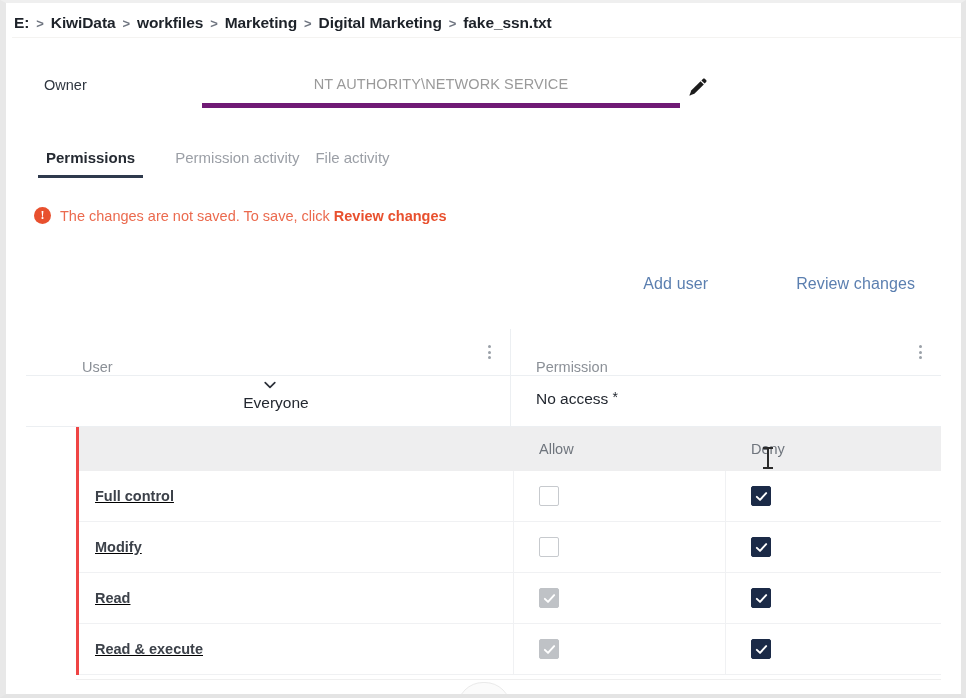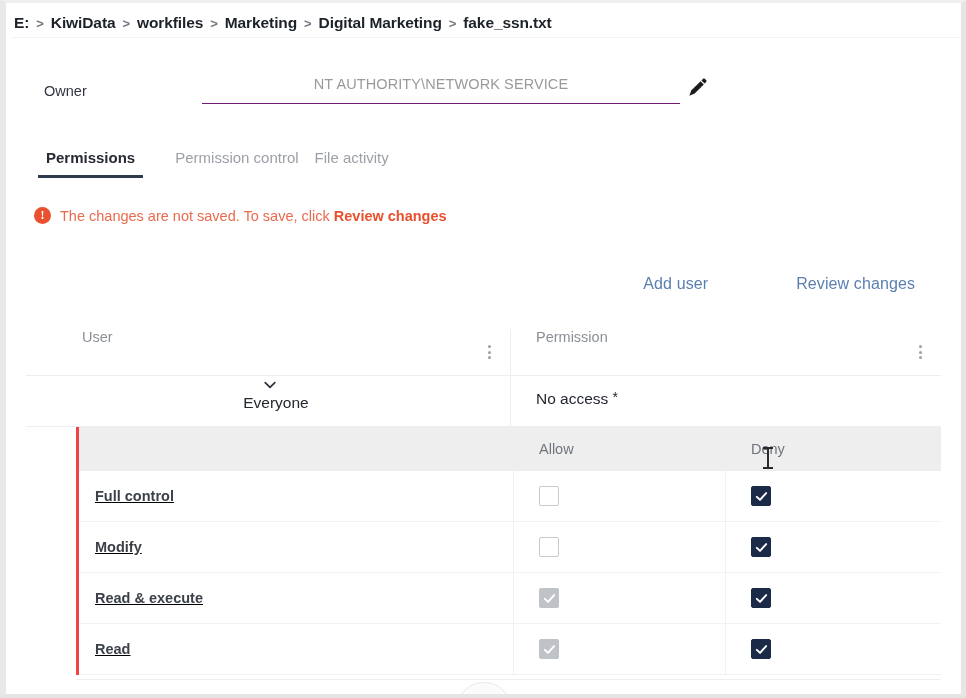--- a/index.html
+++ b/index.html
@@ -65,31 +65,31 @@
   .owner-row {
     position: absolute;
     left: 0;
     top: 68px;
     height: 36px;
     width: 100%;
   }
   .owner-label {
     position: absolute;
     left: 38px;
-    top: 12px;
+    top: 6px;
     font-size: 14.5px;
     color: #2f3640;
   }
   .owner-value-wrap {
     position: absolute;
     left: 196px;
     top: 0;
     width: 478px;
     height: 32px;
-    border-bottom: 1px solid #701a75;
+    border-bottom: 5px solid #701a75;
   }
   .owner-value {
     position: absolute;
     left: 0;
     right: 0;
     top: 5px;
     text-align: center;
     font-size: 14.5px;
     color: #9a9a9a;
     letter-spacing: 0.1px;
@@ -192,21 +192,21 @@
   }
   .thead {
     position: relative;
     height: 46px;
     border-bottom: 1px solid #eceff2;
     display: flex;
   }
   .th {
     position: relative;
     display: flex;
-    align-items: flex-start;
+    align-items: flex-end;
     font-size: 14.5px;
     color: #8b9097;
   }
   .th-user {
     width: 485px;
     padding-left: 56px;
     box-sizing: border-box;
     border-right: 1px solid #eceff2;
   }
   .th-perm {
@@ -446,21 +446,21 @@
             <path d="M5.5 20.5 L7.2 15.6 L16.6 6.2 L19.8 9.4 L10.4 18.8 Z" fill="#1c1c1c"></path>
             <path d="M17.4 5.4 L18.9 3.9 C19.5 3.3 20.4 3.3 21.0 3.9 L22.1 5.0 C22.7 5.6 22.7 6.5 22.1 7.1 L20.6 8.6 Z" fill="#1c1c1c"></path>
             <path d="M5.5 20.5 L7.0 19.9 L6.1 19.0 Z" fill="#1c1c1c"></path>
           </g>
         </svg>
       </div>
     </div>
 
     <div class="tabs" id="tabs">
         <div class="tab active">Permissions</div>
-        <div class="tab">Permission control</div>
+        <div class="tab">Permission activity</div>
         <div class="tab">File activity</div>
       </div>
 
     <div class="alert">
       <span class="alert-icon">!</span>
       <span class="alert-text"><span>The changes are not saved. To save, click </span><span class="alert-strong">Review changes</span></span>
     </div>
 
     <div class="actions">
       <span class="action-link">Add user</span>
@@ -530,53 +530,53 @@
               </div>
               <div class="sub-c-deny">
                 <span class="cb checked">
                   <svg width="13" height="13" viewBox="0 0 14 14">
                     <path d="M2 7.4 L5.4 10.6 L12 3.4" fill="none" stroke="#ffffff" stroke-width="2.1" stroke-linecap="round" stroke-linejoin="round"></path>
                   </svg>
                 </span>
               </div>
             </div>
             <div class="sub-row">
+              <div class="sub-c-name">Read</div>
+              <div class="sub-c-allow">
+                <span class="cb disabled-checked">
+                  <svg width="13" height="13" viewBox="0 0 14 14">
+                    <path d="M2 7.4 L5.4 10.6 L12 3.4" fill="none" stroke="#ffffff" stroke-width="2.1" stroke-linecap="round" stroke-linejoin="round"></path>
+                  </svg>
+                </span>
+              </div>
+              <div class="sub-c-deny">
+                <span class="cb checked">
+                  <svg width="13" height="13" viewBox="0 0 14 14">
+                    <path d="M2 7.4 L5.4 10.6 L12 3.4" fill="none" stroke="#ffffff" stroke-width="2.1" stroke-linecap="round" stroke-linejoin="round"></path>
+                  </svg>
+                </span>
+              </div>
+            </div>
+            <div class="sub-row">
               <div class="sub-c-name">Read &amp; execute</div>
               <div class="sub-c-allow">
                 <span class="cb disabled-checked">
                   <svg width="13" height="13" viewBox="0 0 14 14">
                     <path d="M2 7.4 L5.4 10.6 L12 3.4" fill="none" stroke="#ffffff" stroke-width="2.1" stroke-linecap="round" stroke-linejoin="round"></path>
                   </svg>
                 </span>
               </div>
               <div class="sub-c-deny">
                 <span class="cb checked">
                   <svg width="13" height="13" viewBox="0 0 14 14">
                     <path d="M2 7.4 L5.4 10.6 L12 3.4" fill="none" stroke="#ffffff" stroke-width="2.1" stroke-linecap="round" stroke-linejoin="round"></path>
                   </svg>
                 </span>
               </div>
             </div>
-            <div class="sub-row">
-              <div class="sub-c-name">Read</div>
-              <div class="sub-c-allow">
-                <span class="cb disabled-checked">
-                  <svg width="13" height="13" viewBox="0 0 14 14">
-                    <path d="M2 7.4 L5.4 10.6 L12 3.4" fill="none" stroke="#ffffff" stroke-width="2.1" stroke-linecap="round" stroke-linejoin="round"></path>
-                  </svg>
-                </span>
-              </div>
-              <div class="sub-c-deny">
-                <span class="cb checked">
-                  <svg width="13" height="13" viewBox="0 0 14 14">
-                    <path d="M2 7.4 L5.4 10.6 L12 3.4" fill="none" stroke="#ffffff" stroke-width="2.1" stroke-linecap="round" stroke-linejoin="round"></path>
-                  </svg>
-                </span>
-              </div>
-            </div>
           </div>
       </div>
 
       <div class="table-bottom-rule"></div>
       <div class="collapse-handle"></div>
     </div>
 
     <div class="ibeam">
       <div class="cap top"></div>
       <div class="stem"></div>

